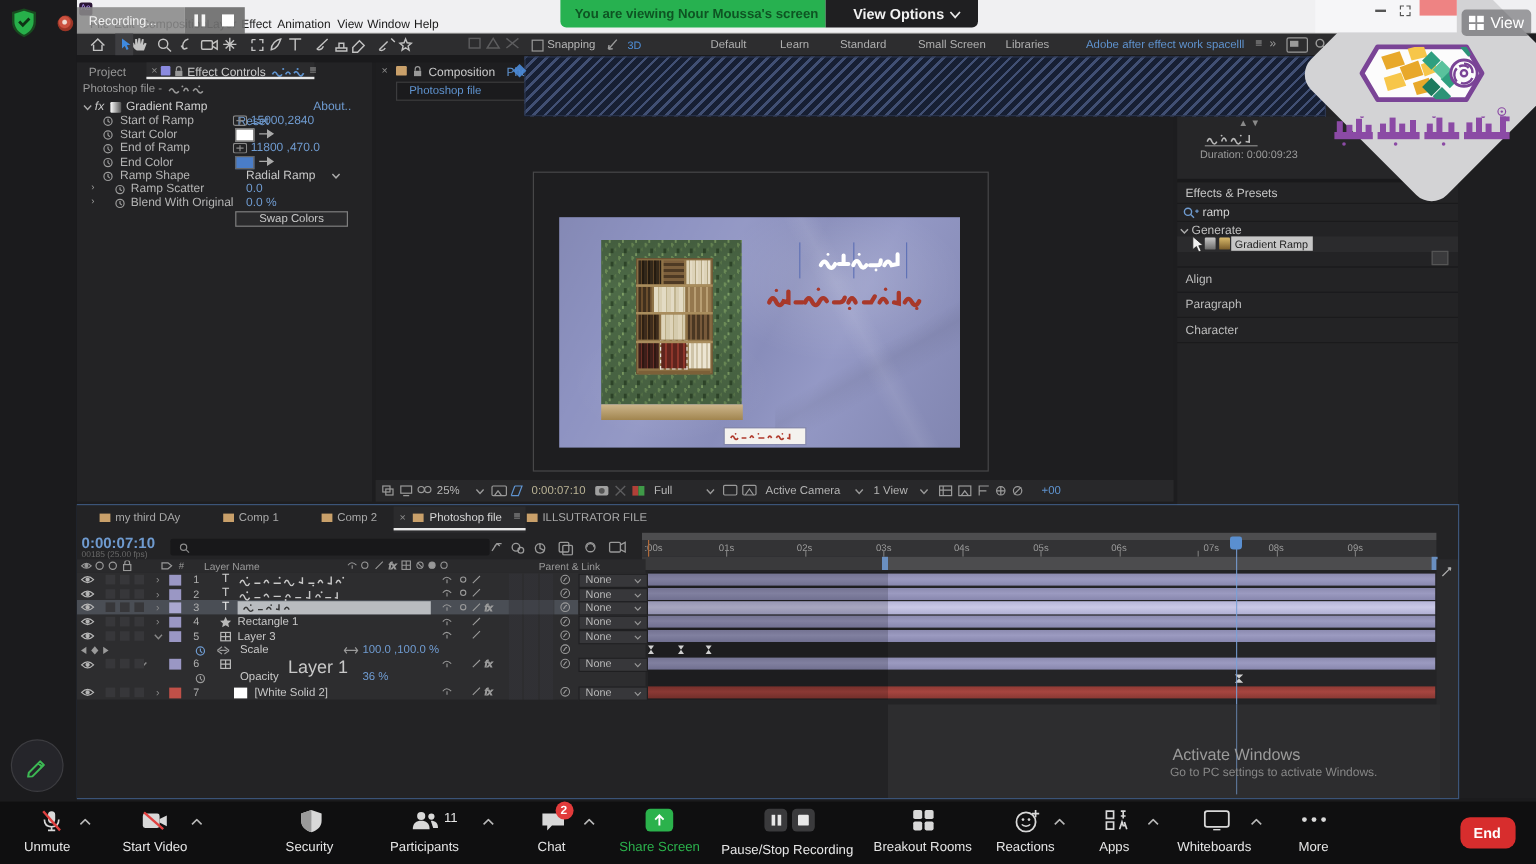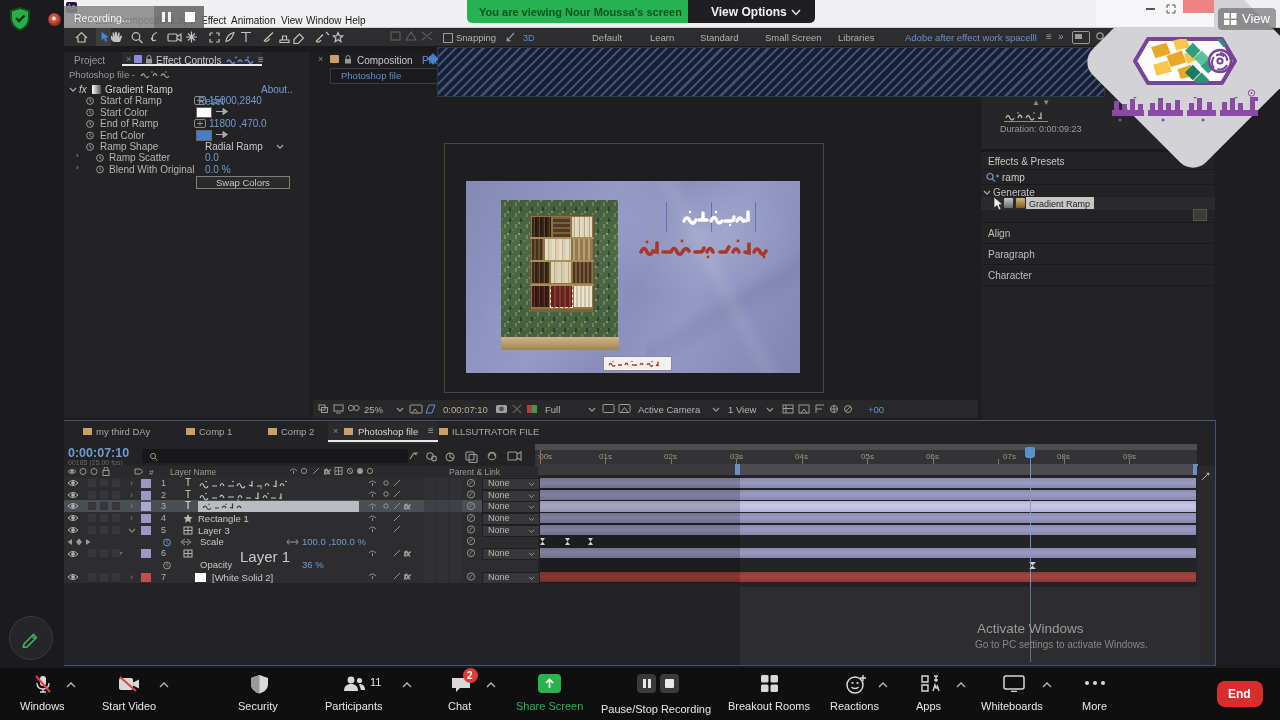--- a/index.html
+++ b/index.html
@@ -809,21 +809,21 @@
     </svg>
 
   <svg class="abs" style="left:33px;top:674px;" width="20" height="20" viewBox="0 0 20 20">
     <rect x="7" y="2" width="6" height="10" rx="3" fill="#d8d8d8"></rect>
     <path d="M4 9 c0 4 2.5 6 6 6 s6 -2 6 -6 M10 15 v3 M7 18 h6" stroke="#d8d8d8" stroke-width="1.4" fill="none"></path>
     <path d="M3 2 L17 18" stroke="#e04040" stroke-width="2"></path>
   </svg>
   <svg class="abs" style="left:66px;top:682px;" width="10" height="6" viewBox="0 0 10 6">
       <path d="M1 5 L5 1 L9 5" stroke="#b8b8b8" stroke-width="1.3" fill="none"></path>
     </svg>
-  <div class="txt" style="left:20px;top:700px;font-size:11px;color:#e6e6e6;">Windows</div>
+  <div class="txt" style="left:20px;top:700px;font-size:11px;color:#e6e6e6;">Unmute</div>
 
   <svg class="abs" style="left:118px;top:676px;" width="22" height="16" viewBox="0 0 22 16">
     <rect x="1" y="2" width="14" height="12" rx="2" fill="#d8d8d8"></rect>
     <path d="M15 6.5 L21 3.5 V12.5 L15 9.5 Z" fill="#d8d8d8"></path>
     <path d="M2 1 L18 15" stroke="#e04040" stroke-width="2"></path>
   </svg>
   <svg class="abs" style="left:159px;top:682px;" width="10" height="6" viewBox="0 0 10 6">
       <path d="M1 5 L5 1 L9 5" stroke="#b8b8b8" stroke-width="1.3" fill="none"></path>
     </svg>
   <div class="txt" style="left:102px;top:700px;font-size:11px;color:#e6e6e6;">Start Video</div>

